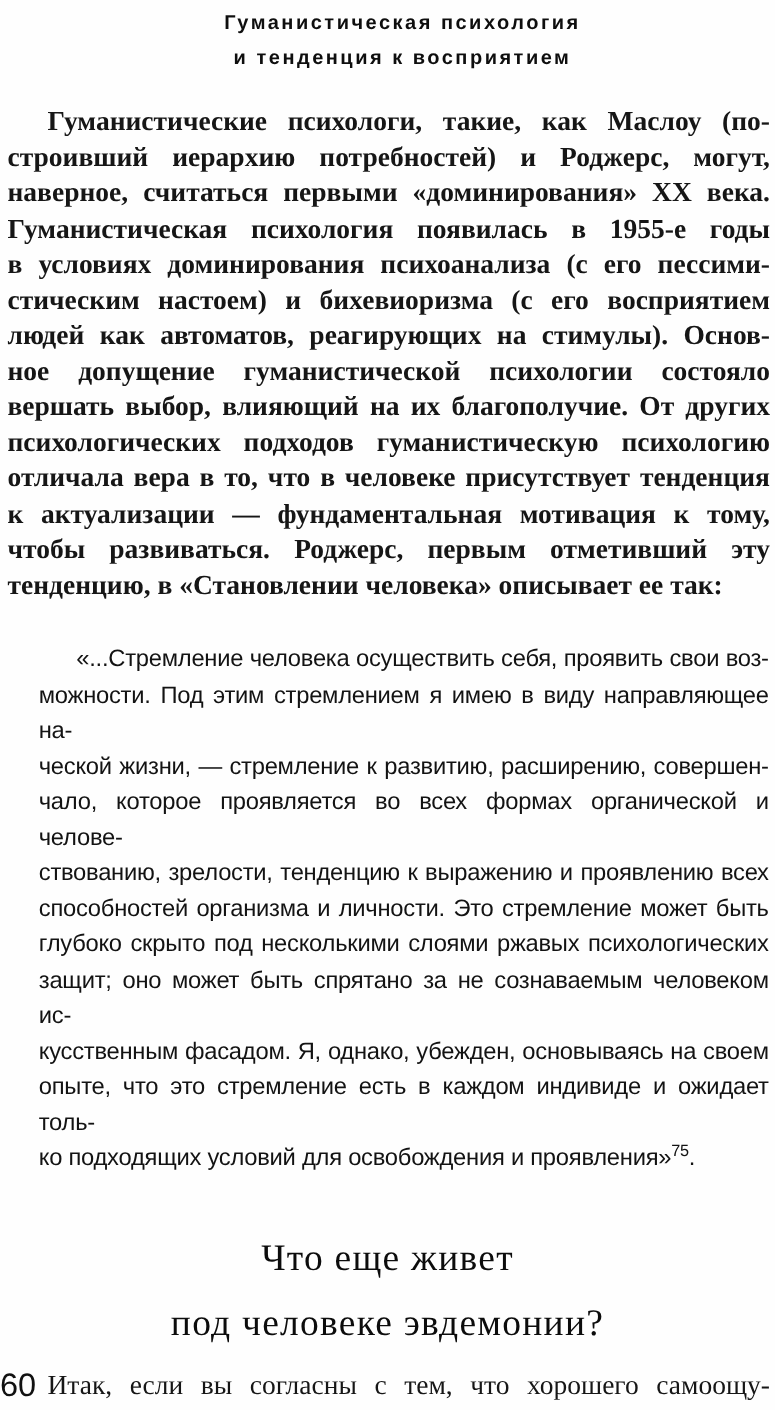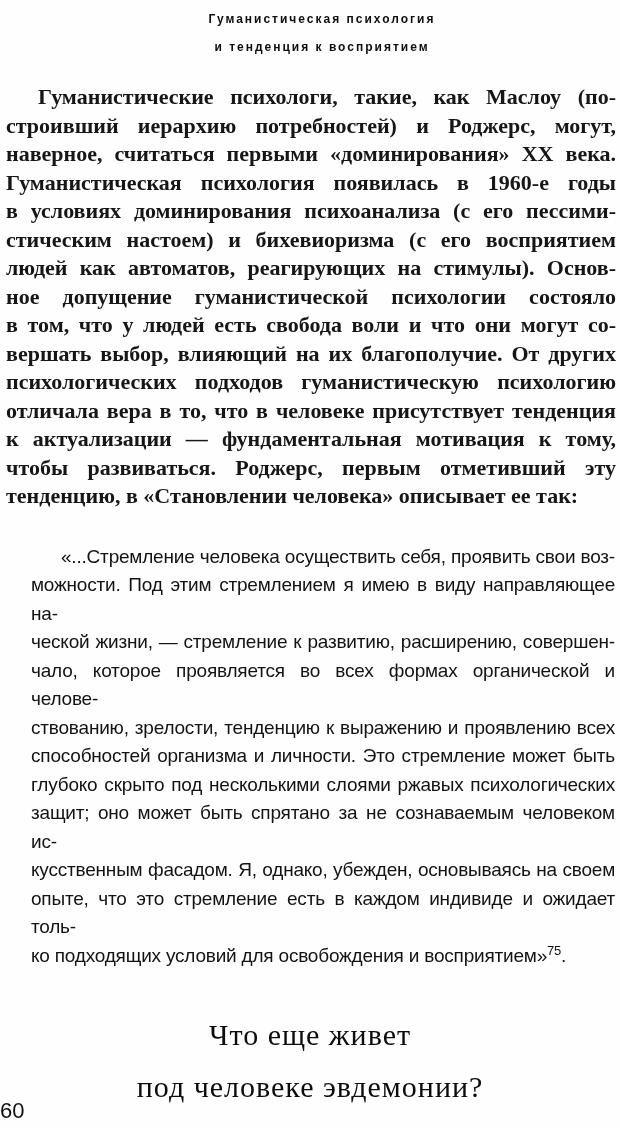--- a/index.html
+++ b/index.html
@@ -15,21 +15,21 @@
     color: #141414;
     overflow: hidden;
     font-family: "Liberation Serif", serif;
   }
   
   .running-header {
     padding-top: 5px;
     text-align: center;
     font-family: "Liberation Sans", sans-serif;
     font-weight: bold;
-    font-size: 12px;
+    font-size: 16px;
     line-height: 28px;
     letter-spacing: 2px;
     color: #0e0e0e;
     margin-left: 24px;
   }
   
   .body-para {
     padding-left: 6px;
     padding-right: 4px;
     font-size: 22px;
@@ -77,44 +77,43 @@
     letter-spacing: 1px;
   }
   .h2-line { line-height: 40px; }
   .h2-line2 { margin-top: 12px; }
   
   .page-number {
     position: absolute;
     left: 0px;
     bottom: 4px;
     font-family: "Liberation Sans", sans-serif;
-    font-size: 22px;
+    font-size: 26px;
     color: #111111;
   }
 </style>
 </head>
 <body>
 
 <div class="page">
 
   <div class="running-header">
     <div class="rh-line">Гуманистическая психология</div>
     <div class="rh-line">и тенденция к восприятием</div>
   </div>
 
   <div class="body-para para1">
       <div class="line">Гуманистические психологи, такие, как Маслоу (по-</div>
       <div class="line">строивший иерархию потребностей) и Роджерс, могут,</div>
       <div class="line">наверное, считаться первыми «доминирования» XX века.</div>
-      <div class="line">Гуманистическая психология появилась в 1960-е годы</div>
+      <div class="line">Гуманистическая психология появилась в 1955-е годы</div>
       <div class="line">в условиях доминирования психоанализа (с его пессими-</div>
       <div class="line">стическим настоем) и бихевиоризма (с его восприятием</div>
       <div class="line">людей как автоматов, реагирующих на стимулы). Основ-</div>
       <div class="line">ное допущение гуманистической психологии состояло</div>
-      <div class="line">в том, что у людей есть свобода воли и что они могут со-</div>
       <div class="line">вершать выбор, влияющий на их благополучие. От других</div>
       <div class="line">психологических подходов гуманистическую психологию</div>
       <div class="line">отличала вера в то, что в человеке присутствует тенденция</div>
       <div class="line">к актуализации — фундаментальная мотивация к тому,</div>
       <div class="line">чтобы развиваться. Роджерс, первым отметивший эту</div>
       <div class="line">тенденцию, в «Становлении человека» описывает ее так:</div>
     </div>
 
   <div class="quote">
     <div class="quote-lines">
@@ -122,21 +121,21 @@
         <div class="line">можности. Под этим стремлением я имею в виду направляющее на-</div>
         <div class="line">ческой жизни, — стремление к развитию, расширению, совершен-</div>
         <div class="line">чало, которое проявляется во всех формах органической и челове-</div>
         <div class="line">ствованию, зрелости, тенденцию к выражению и проявлению всех</div>
         <div class="line">способностей организма и личности. Это стремление может быть</div>
         <div class="line">глубоко скрыто под несколькими слоями ржавых психологических</div>
         <div class="line">защит; оно может быть спрятано за не сознаваемым человеком ис-</div>
         <div class="line">кусственным фасадом. Я, однако, убежден, основываясь на своем</div>
         <div class="line">опыте, что это стремление есть в каждом индивиде и ожидает толь-</div>
       </div>
-    <div class="quote-last"><span>ко подходящих условий для освобождения и восприятием»</span><sup>75</sup><span>.</span></div>
+    <div class="quote-last"><span>ко подходящих условий для освобождения и проявления»</span><sup>75</sup><span>.</span></div>
   </div>
 
   <div class="section-heading">
     <div class="h2-line">Что еще живет</div>
     <div class="h2-line h2-line2">под человеке эвдемонии?</div>
   </div>
 
   <div class="body-para para2">
       <div class="line">Итак, если вы согласны с тем, что хорошего самоощу-</div>
     </div>

